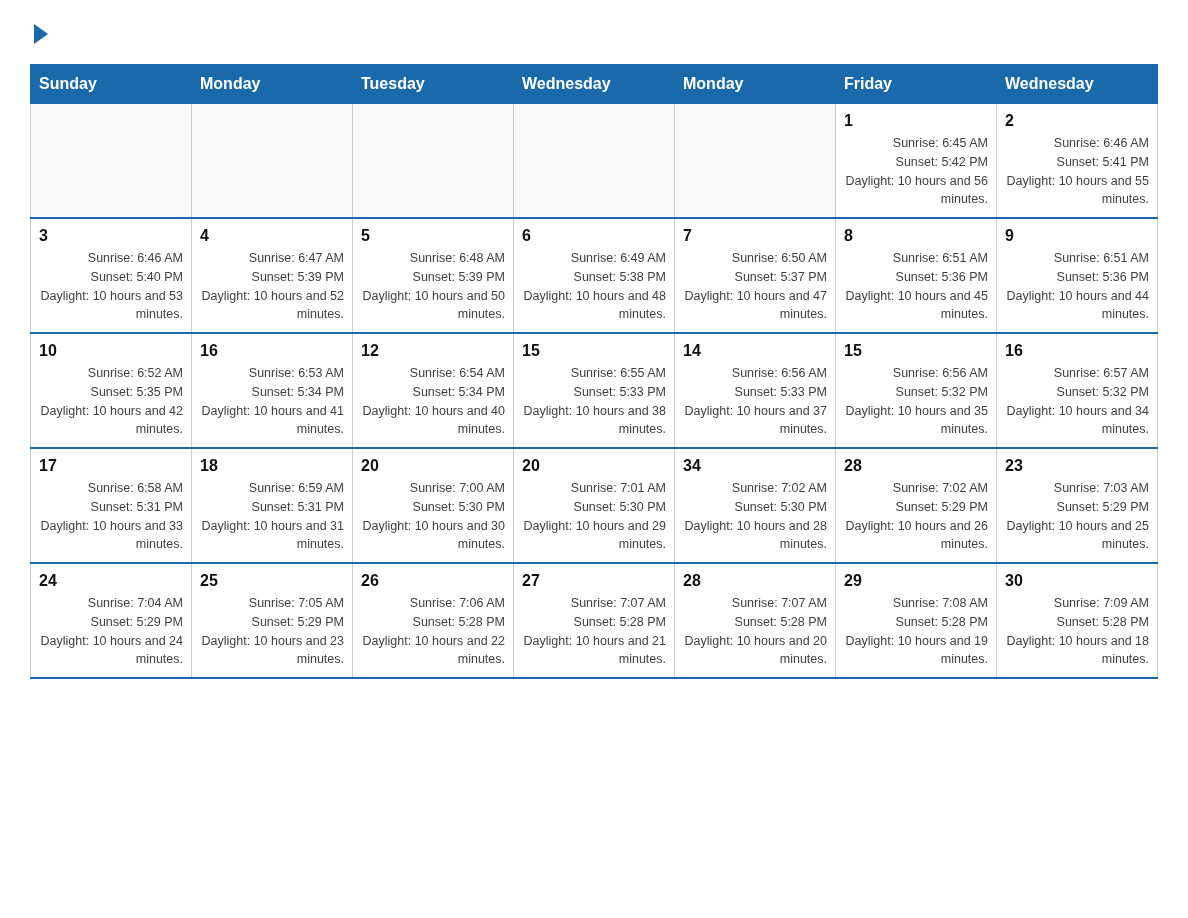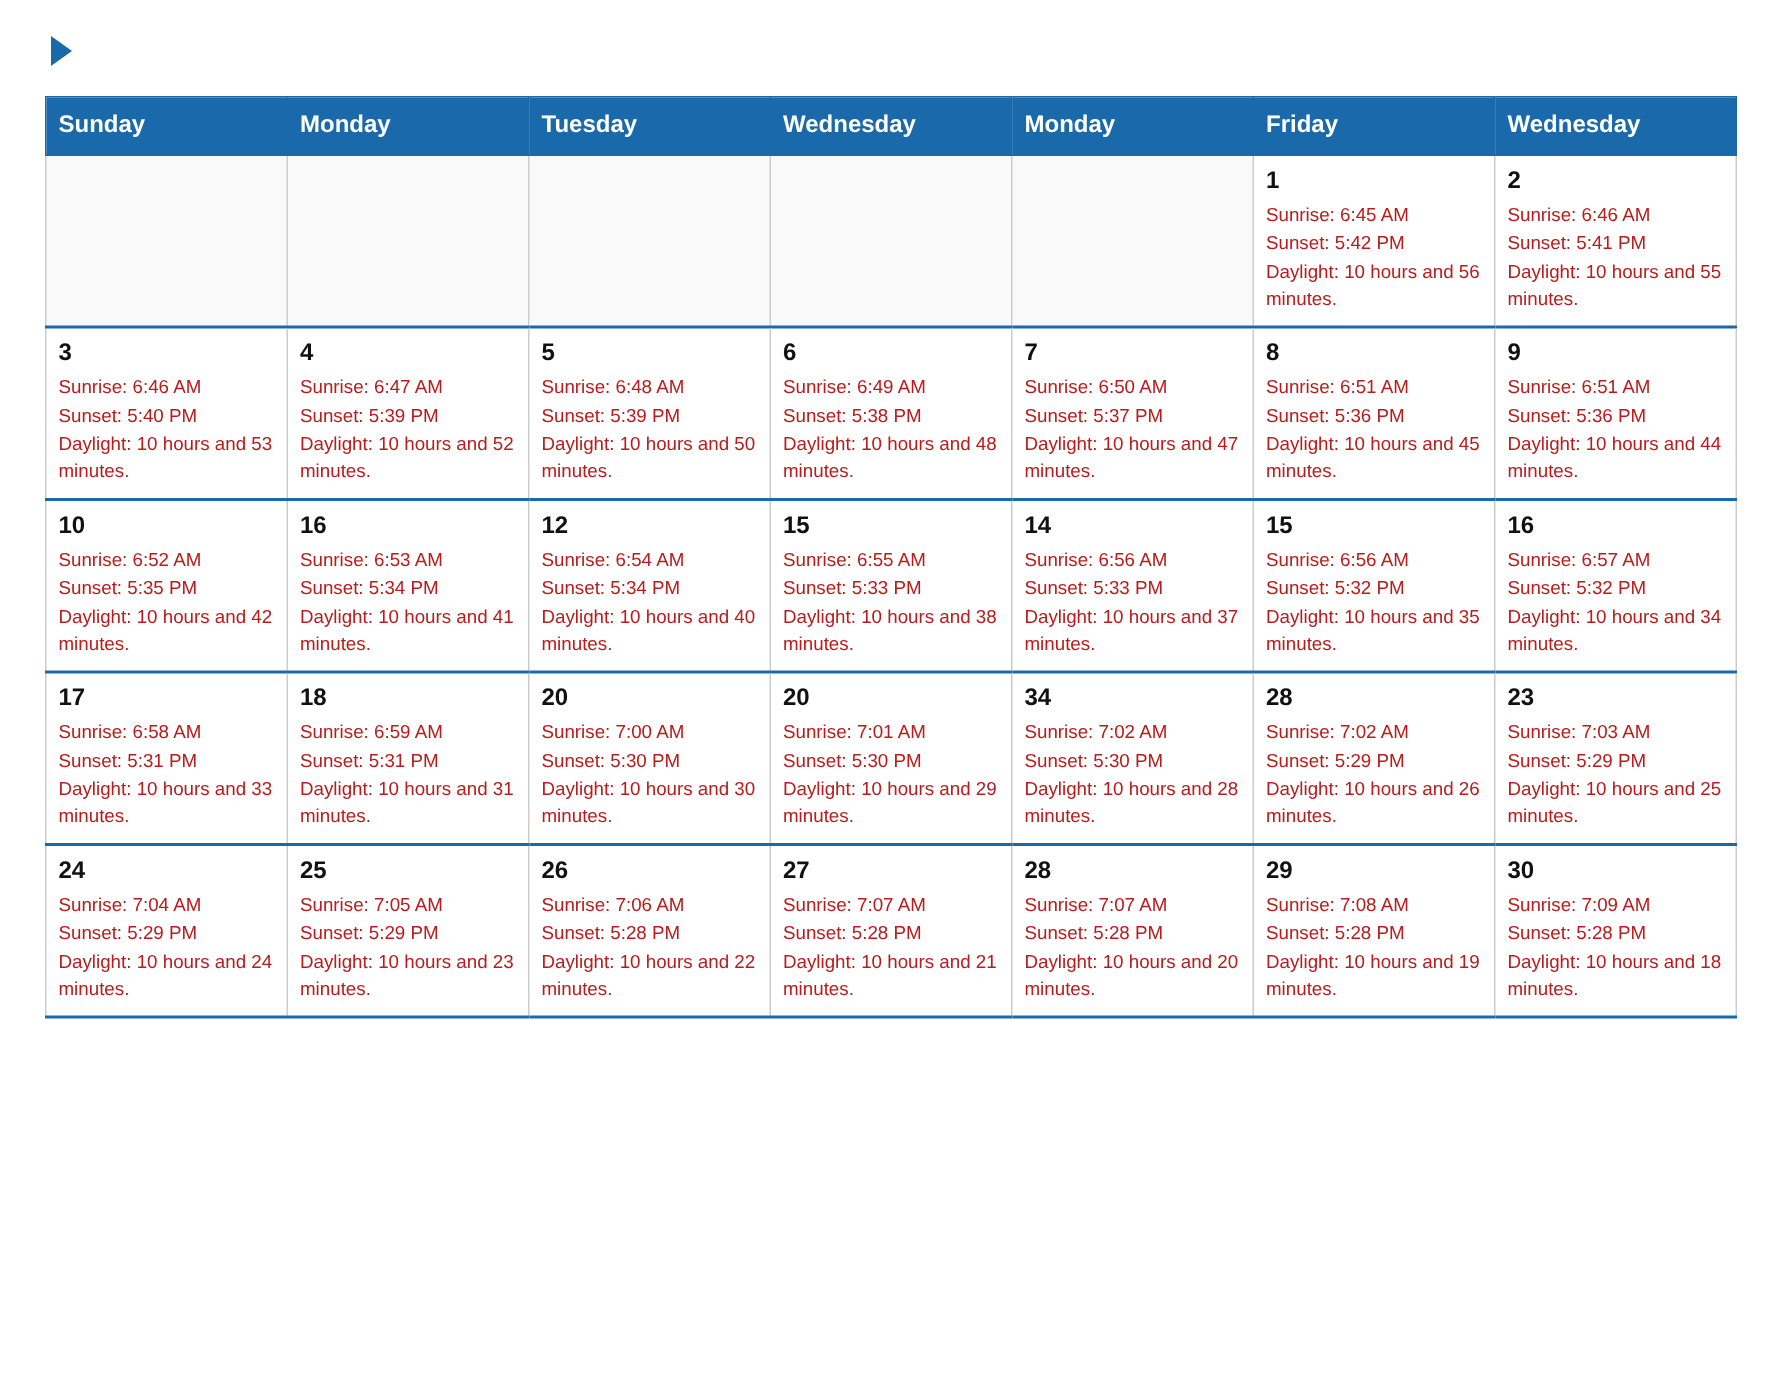--- a/index.html
+++ b/index.html
@@ -82,22 +82,23 @@
     }
     .day-num {
       font-size: 16px;
       font-weight: bold;
       color: #111;
       display: block;
       margin-bottom: 4px;
     }
     .day-info {
       font-size: 12.5px;
-      color: #b91c1c;
+      color: #404040;
       line-height: 1.5;
+      text-align: right;
     }
     .empty-cell {
       background: #f9f9f9;
     }
     .week-row td {
       border-bottom: 2px solid #1a6aab;
     }
   </style>
 </head>
 <body>

